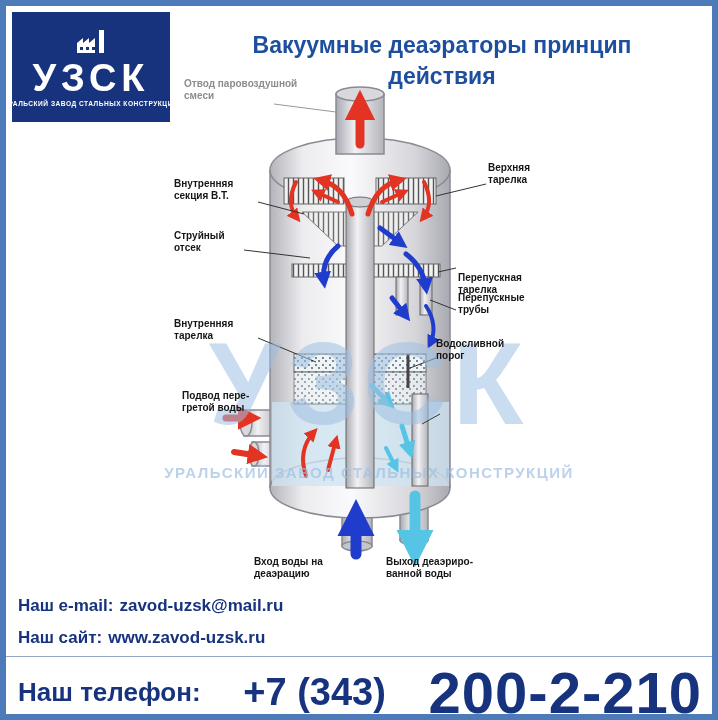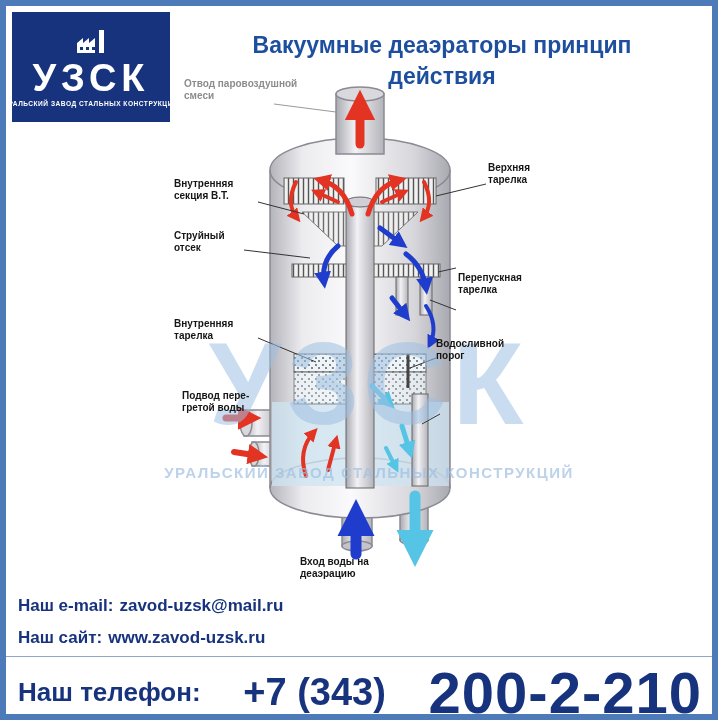--- a/index.html
+++ b/index.html
@@ -209,24 +209,28 @@
   <div class="dlabel" style="left:168px; top:224px;">Струйный
 отсек</div>
   <div class="dlabel" style="left:168px; top:312px;">Внутренняя
 тарелка</div>
   <div class="dlabel" style="left:160px; top:384px;margin-left:16px;">Подвод пере-
 гретой воды</div>
   <div class="dlabel" style="left:482px; top:156px;">Верхняя
 тарелка</div>
   <div class="dlabel" style="left:452px; top:242px;margin-top:24px;">Перепускная
 тарелка</div>
+  <div class="dlabel" style="left:452px; top:286px;">Перепускные
+трубы</div>
   <div class="dlabel" style="left:430px; top:332px;">Водосливной
 порог</div>
-  <div class="dlabel" style="left:248px; top:550px;margin-left:46px;">Вход воды на
+  <div class="dlabel" style="left:248px; top:550px;">Вход воды на
 деаэрацию</div>
+  <div class="dlabel" style="left:380px; top:550px;">Выход деаэриро-
+ванной воды</div>
 
   <div class="contact-row email-row">
     <span>Наш e-mail:</span><span class="val">zavod-uzsk@mail.ru</span>
   </div>
   <div class="contact-row site-row">
     <span>Наш сайт:</span><span class="val">www.zavod-uzsk.ru</span>
   </div>
   <div class="divider"></div>
   <div class="phone-row">
     <span class="phone-label">Наш телефон:</span>

